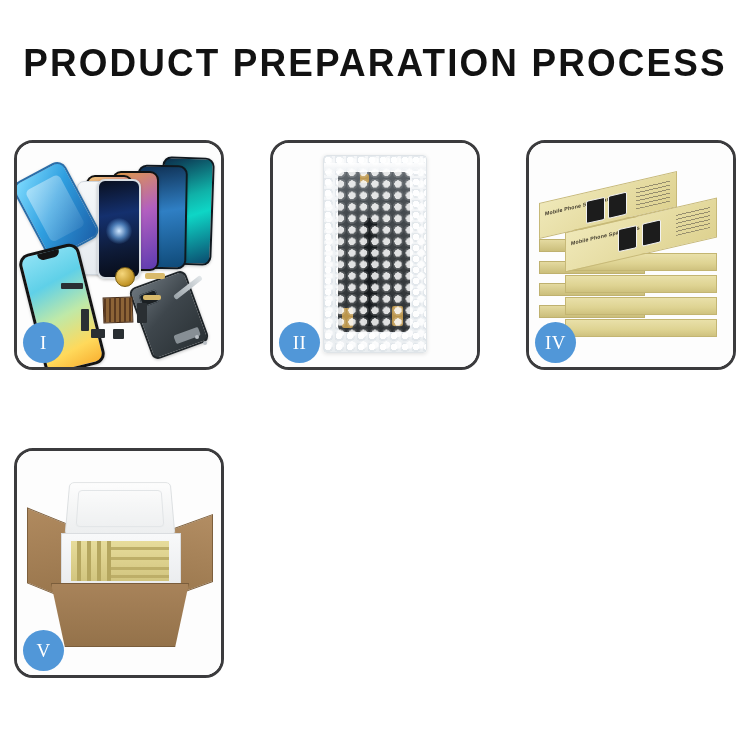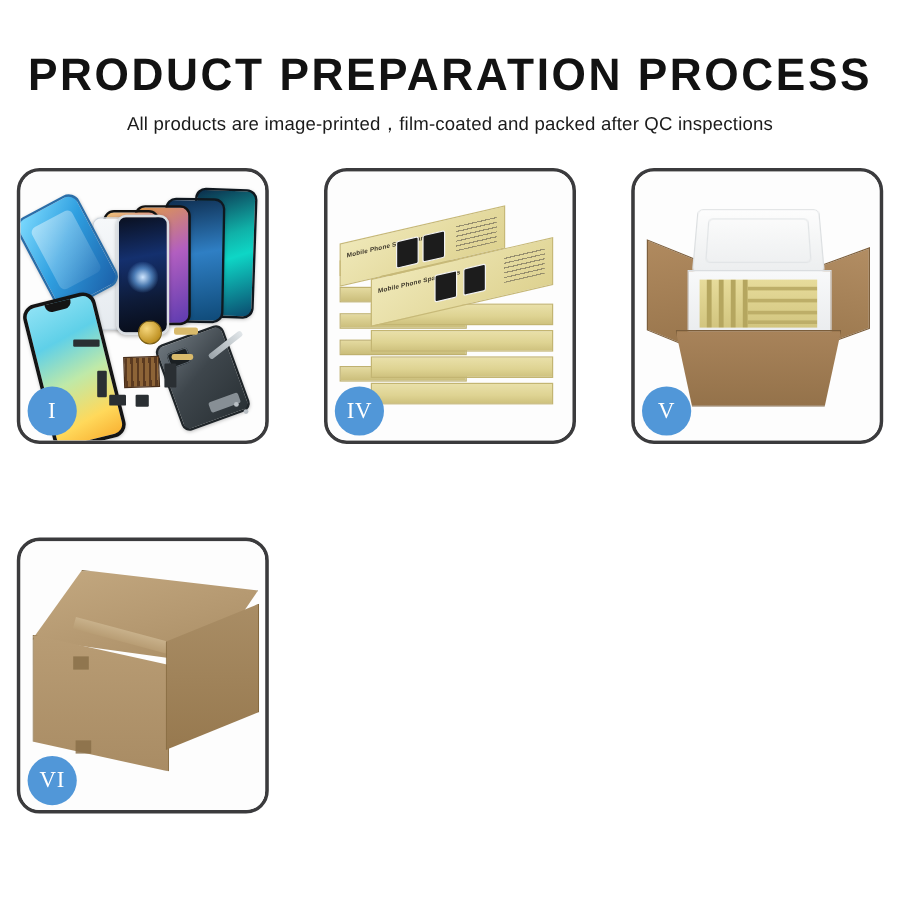--- a/index.html
+++ b/index.html
@@ -518,21 +518,20 @@
     opacity: 0.85;
   }
 </style>
 </head>
 <body>
 
 <div class="page">
 
   <div class="header">
     <div class="title">PRODUCT PREPARATION PROCESS</div>
-    <div class="subtitle">All products are image-printed，film-coated and packed after QC inspections</div>
   </div>
 
   <div class="grid">
 
     <div class="panel p1">
       <div class="panel-photo">
         <div class="scene">
           <div class="phone ph-far"></div>
           <div class="phone ph-b"></div>
           <div class="phone ph-c"></div>
@@ -557,20 +556,34 @@
           <div class="flex" style="left:128px; top:130px; width:20px; height:6px;"></div>
           <div class="flex" style="left:126px; top:152px; width:18px; height:5px;"></div>
           <div class="tool"></div>
           <div class="screw" style="right:22px; bottom:28px;"></div>
           <div class="screw" style="right:14px; bottom:22px;"></div>
         </div>
       </div>
       <div class="badge">I</div>
     </div>
 
+    <div class="panel p2">
+      <div class="panel-photo">
+        <div class="bag">
+          <div class="lcd"></div>
+          <div class="cable"></div>
+          <div class="tab" style="left:18px; top:152px;"></div>
+          <div class="tab" style="left:68px; top:150px;"></div>
+          <div class="tab" style="left:36px; top:18px; width:9px; height:9px;"></div>
+          <div class="seam"></div>
+          <div class="bubbles"></div>
+        </div>
+      </div>
+      <div class="badge">II</div>
+    </div>
 
 
     <div class="panel p4">
       <div class="panel-photo">
         <div class="stack">
           <div class="edge" style="left:10px; top:74px; width:104px;"></div>
           <div class="edge" style="left:10px; top:96px; width:104px;"></div>
           <div class="edge" style="left:10px; top:118px; width:104px;"></div>
           <div class="edge" style="left:10px; top:140px; width:104px;"></div>
           <div class="edge" style="left:10px; top:162px; width:104px;"></div>
@@ -612,27 +625,15 @@
           <div class="h" style="top:6px;"></div>
           <div class="h" style="top:16px;"></div>
           <div class="h" style="top:26px;"></div>
           <div class="h" style="top:34px;"></div>
         </div>
         <div class="carton"></div>
       </div>
       <div class="badge">V</div>
     </div>
 
-    <div class="panel p6">
-      <div class="panel-photo">
-        <div class="top">
-          <div class="tape"></div>
-        </div>
-        <div class="front"></div>
-        <div class="side"></div>
-        <div class="seal" style="left:44px; top:96px;"></div>
-        <div class="seal" style="left:46px; top:166px;"></div>
-      </div>
-      <div class="badge">VI</div>
-    </div>
 
   </div>
 </div>
 
 </body></html>

